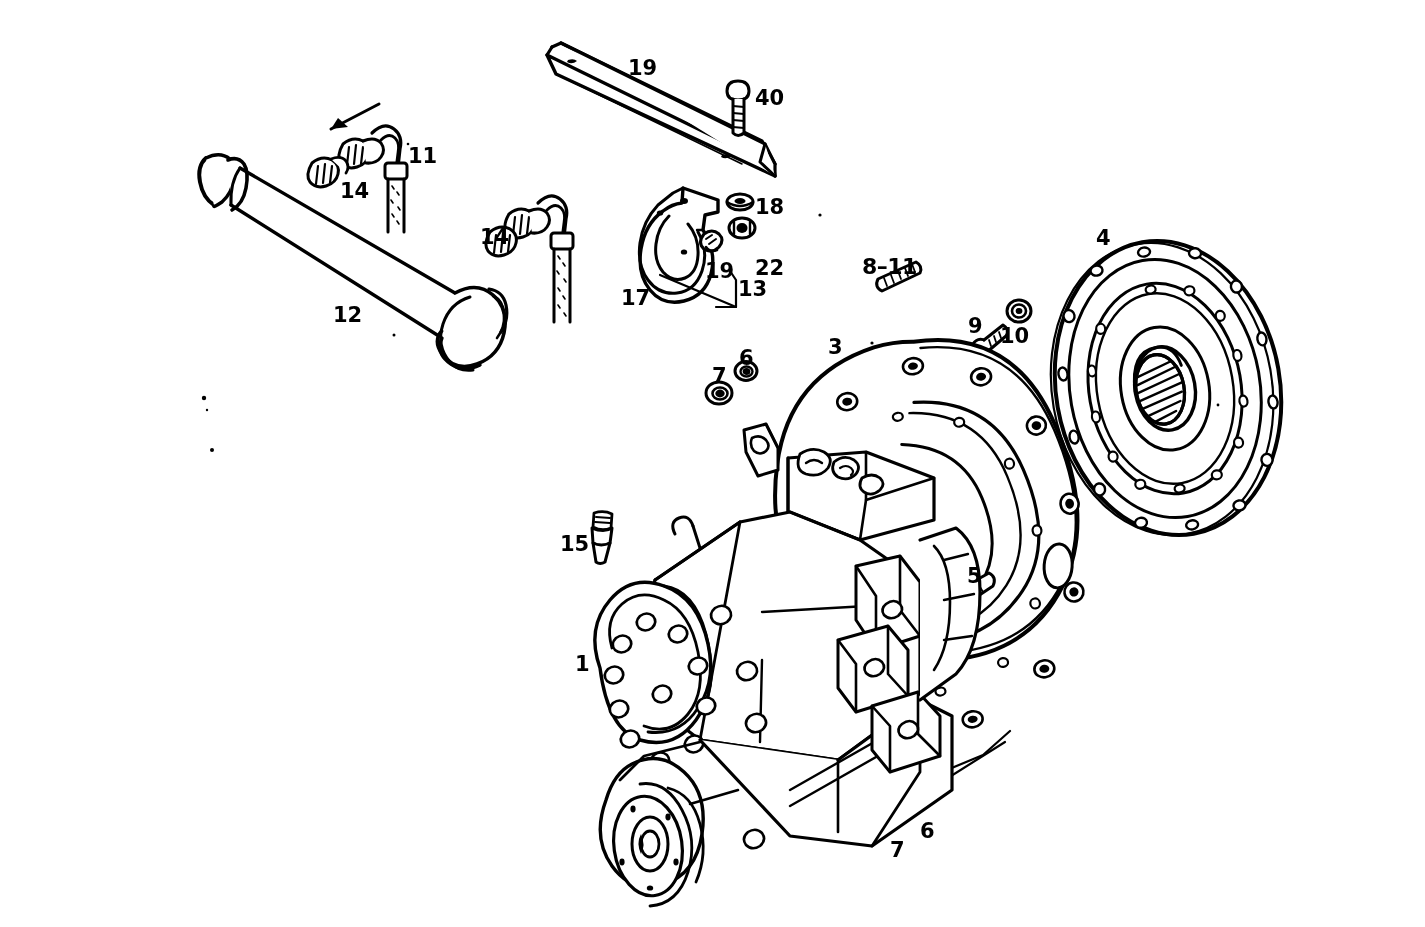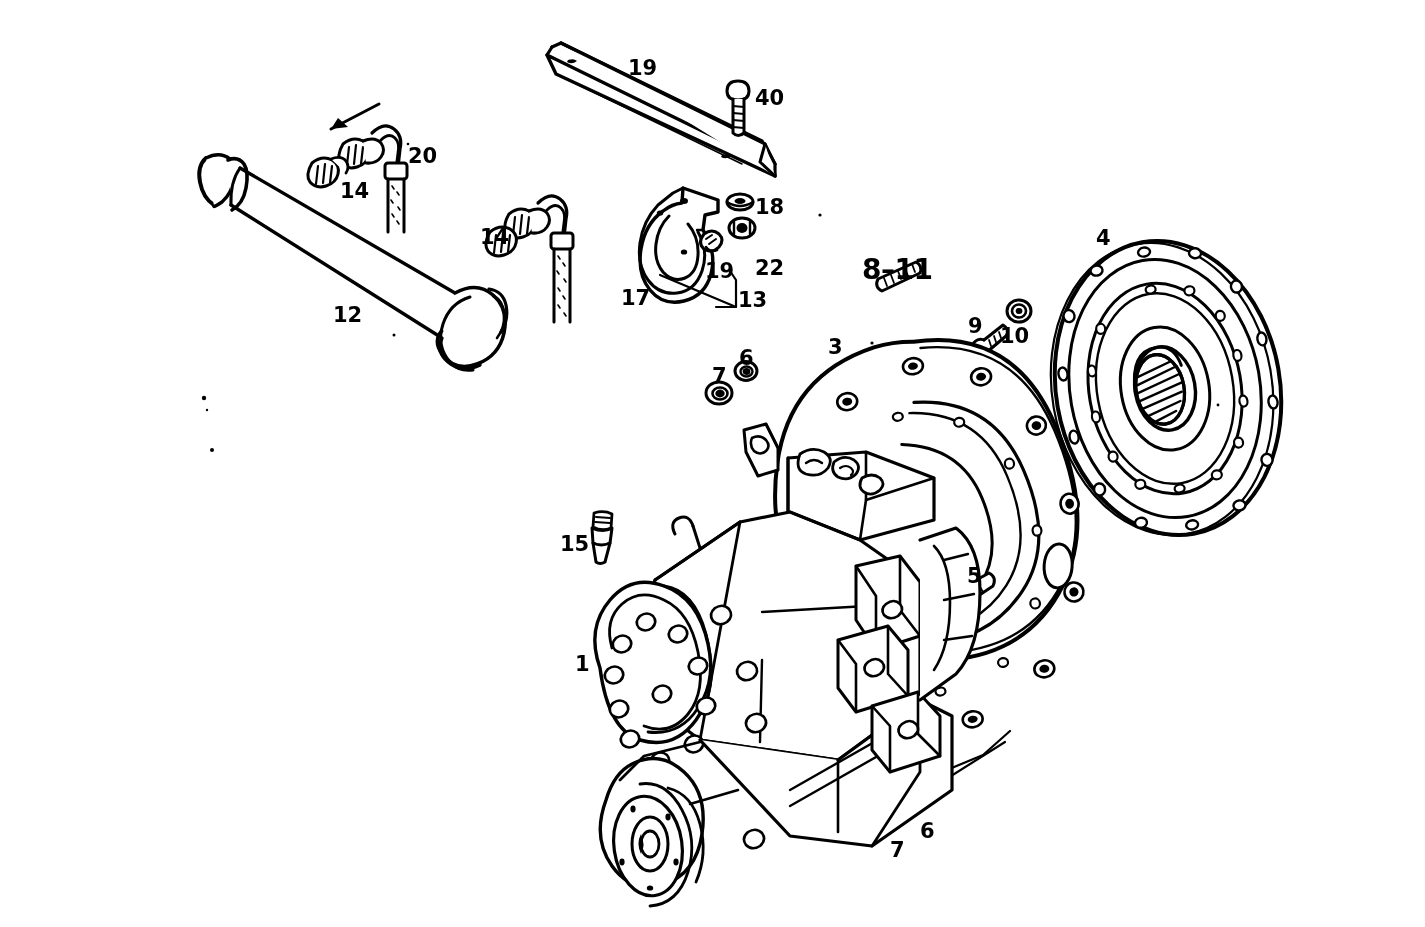--- a/index.html
+++ b/index.html
@@ -28,21 +28,21 @@
   .callout {
     position: absolute;
     font-family: "DejaVu Sans", sans-serif;
     font-weight: bold;
     font-size: 21px;
     color: #000000;
     line-height: 1;
     white-space: nowrap;
     user-select: none;
   }
-  .callout.wide { font-size: 28px; letter-spacing: -0.5px; }
+  .callout.wide { font-size: 22px; letter-spacing: -0.5px; }
 </style>
 </head>
 <body>
 
 <div id="diagram-root">
 
   <svg id="diagram-svg" viewBox="0 0 1425 927" xmlns="http://www.w3.org/2000/svg">
     <defs>
       <g id="hexnut-g">
         <ellipse cx="0" cy="0" rx="13" ry="11" fill="#fff" stroke="#000" stroke-width="3"></ellipse>
@@ -431,31 +431,31 @@
         <circle cx="1218" cy="405" r="1.4"></circle>
         <circle cx="408" cy="144" r="1.3"></circle>
         <circle cx="394" cy="335" r="1.5"></circle>
       </g>
 
     </g>
   </svg>
 
   <div class="callout" style="left:628px; top:58px;">19</div>
   <div class="callout" style="left:755px; top:88px;">40</div>
-  <div class="callout" style="left:408px; top:146px;">20</div>
+  <div class="callout" style="left:408px; top:146px;">11</div>
   <div class="callout" style="left:340px; top:181px;">14</div>
   <div class="callout" style="left:755px; top:197px;">18</div>
   <div class="callout" style="left:755px; top:222px;margin-top:36px;">22</div>
   <div class="callout" style="left:480px; top:227px;">14</div>
   <div class="callout" style="left:1096px; top:228px;">4</div>
   <div class="callout" style="left:705px; top:261px;">19</div>
   <div class="callout wide" style="left:862px; top:256px;">8–11</div>
   <div class="callout" style="left:1000px; top:282px;margin-top:44px;">10</div>
   <div class="callout" style="left:592px; top:288px;margin-left:29px;">17</div>
-  <div class="callout" style="left:738px; top:290px;text-align:center;">13</div>
+  <div class="callout" style="left:738px; top:279px;text-align:center;">13</div>
   <div class="callout" style="left:318px; top:305px;margin-left:15px;">12</div>
   <div class="callout" style="left:968px; top:316px;">9</div>
   <div class="callout" style="left:828px; top:337px;">3</div>
   <div class="callout" style="left:739px; top:348px;">6</div>
   <div class="callout" style="left:712px; top:366px;">7</div>
   <div class="callout" style="left:560px; top:534px;">15</div>
   <div class="callout" style="left:967px; top:566px;">5</div>
   <div class="callout" style="left:575px; top:654px;">1</div>
   <div class="callout" style="left:920px; top:821px;">6</div>
   <div class="callout" style="left:890px; top:840px;">7</div>

